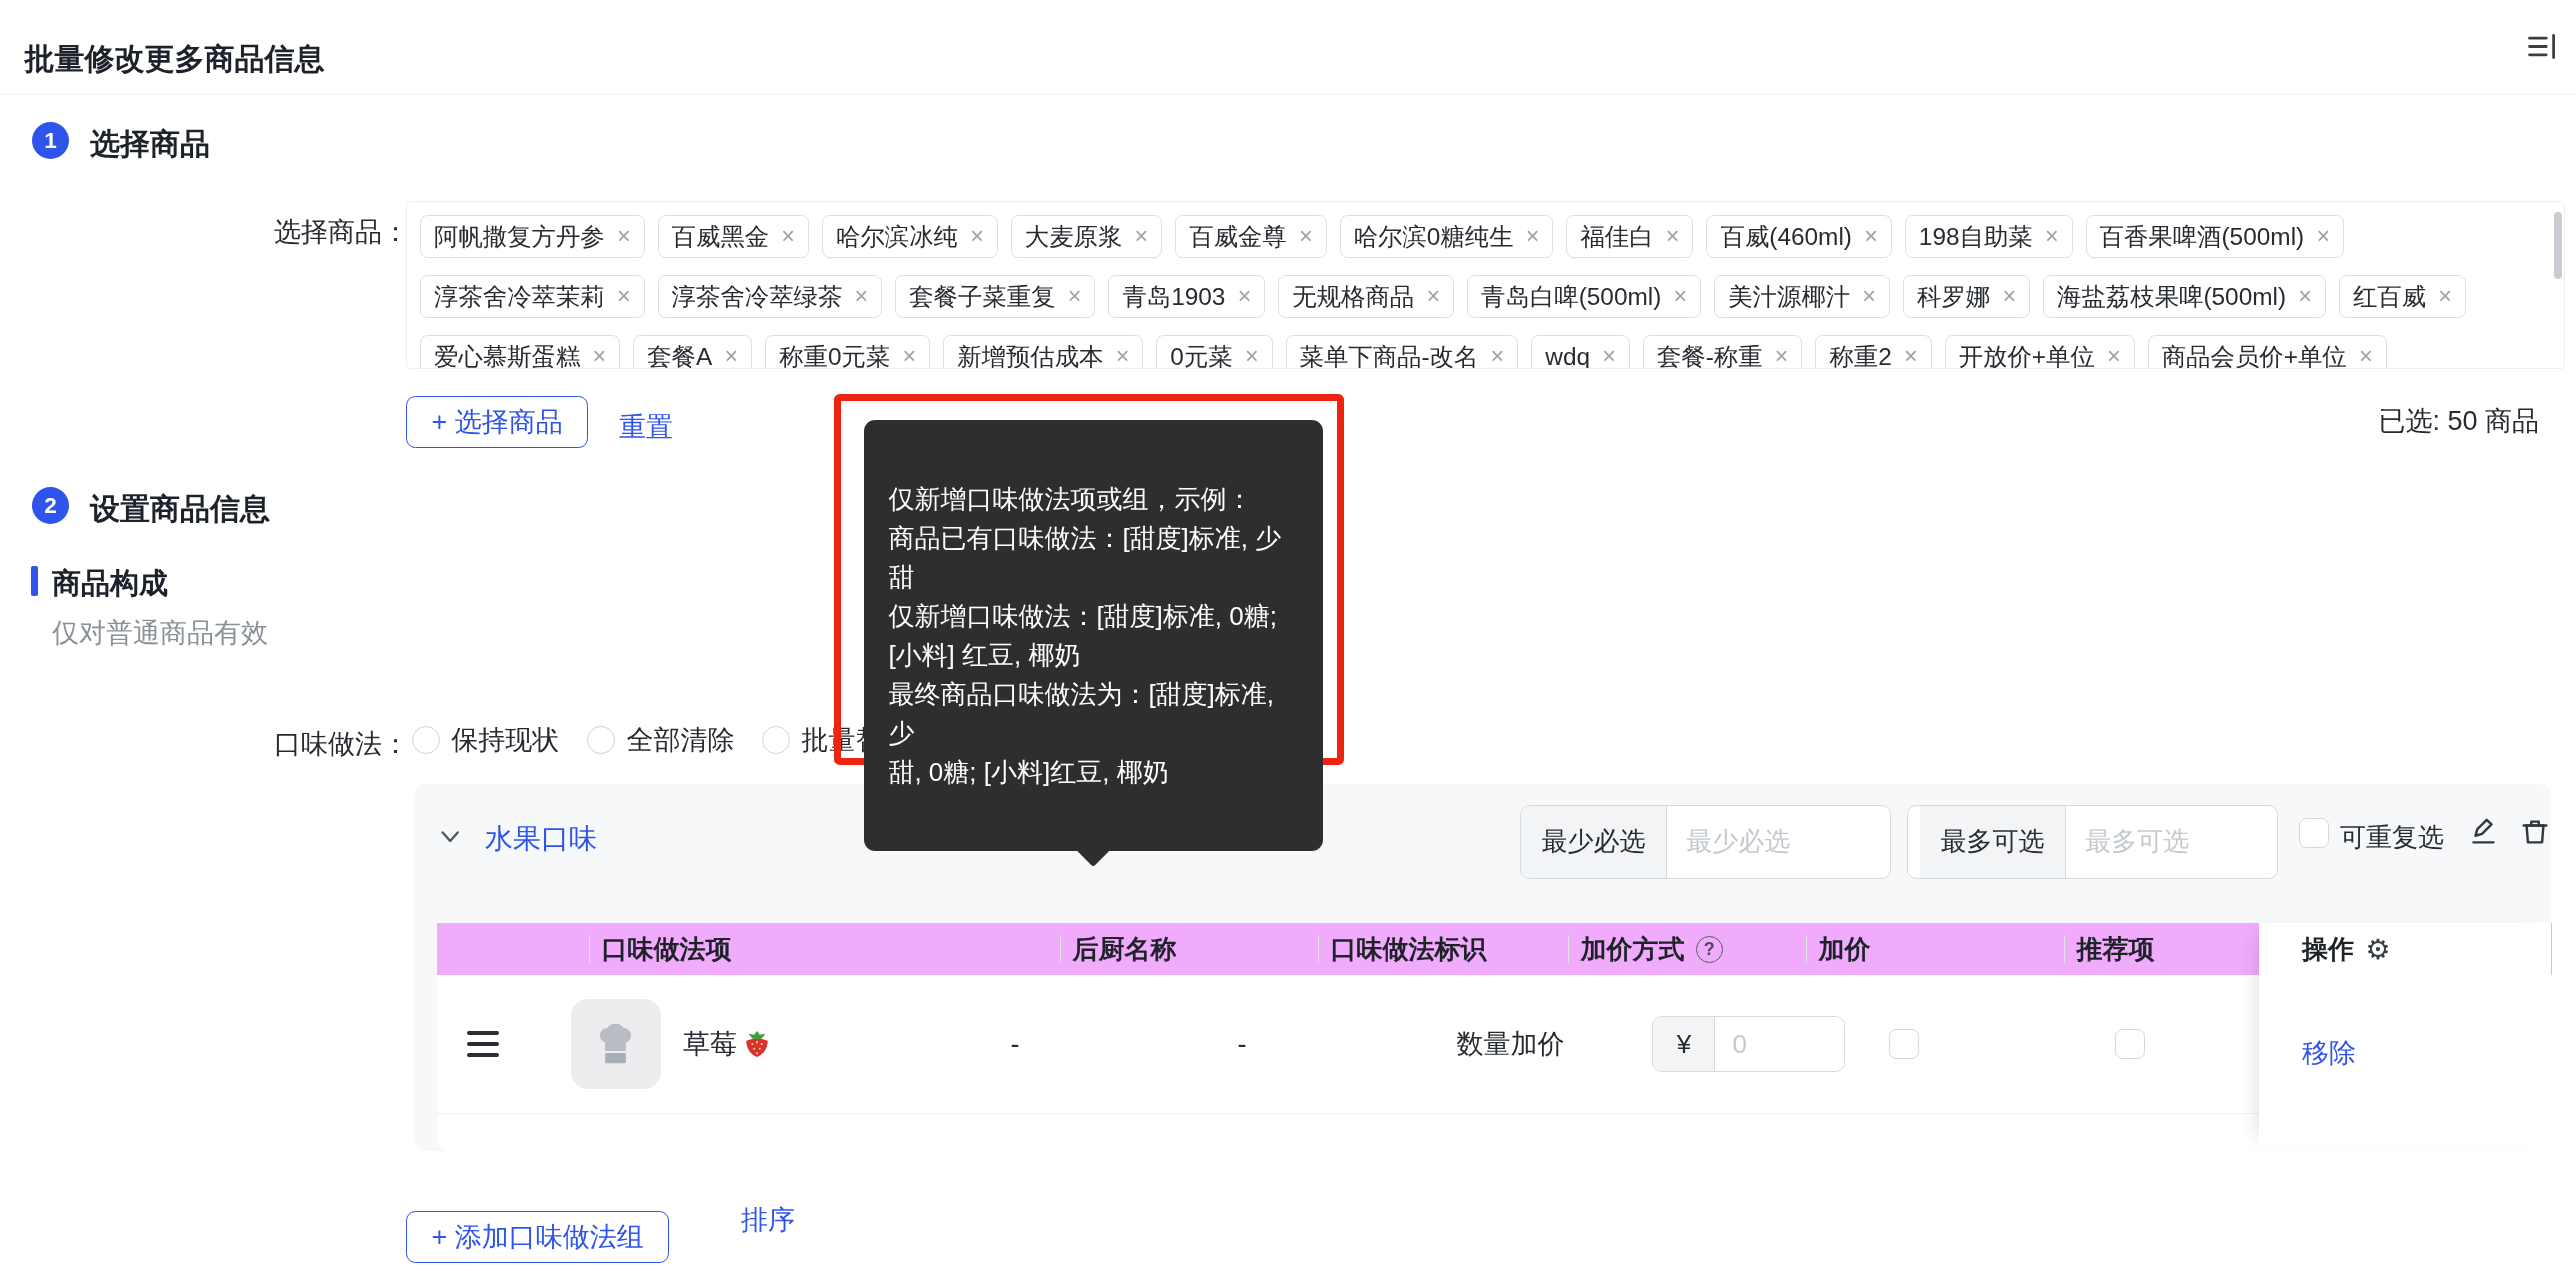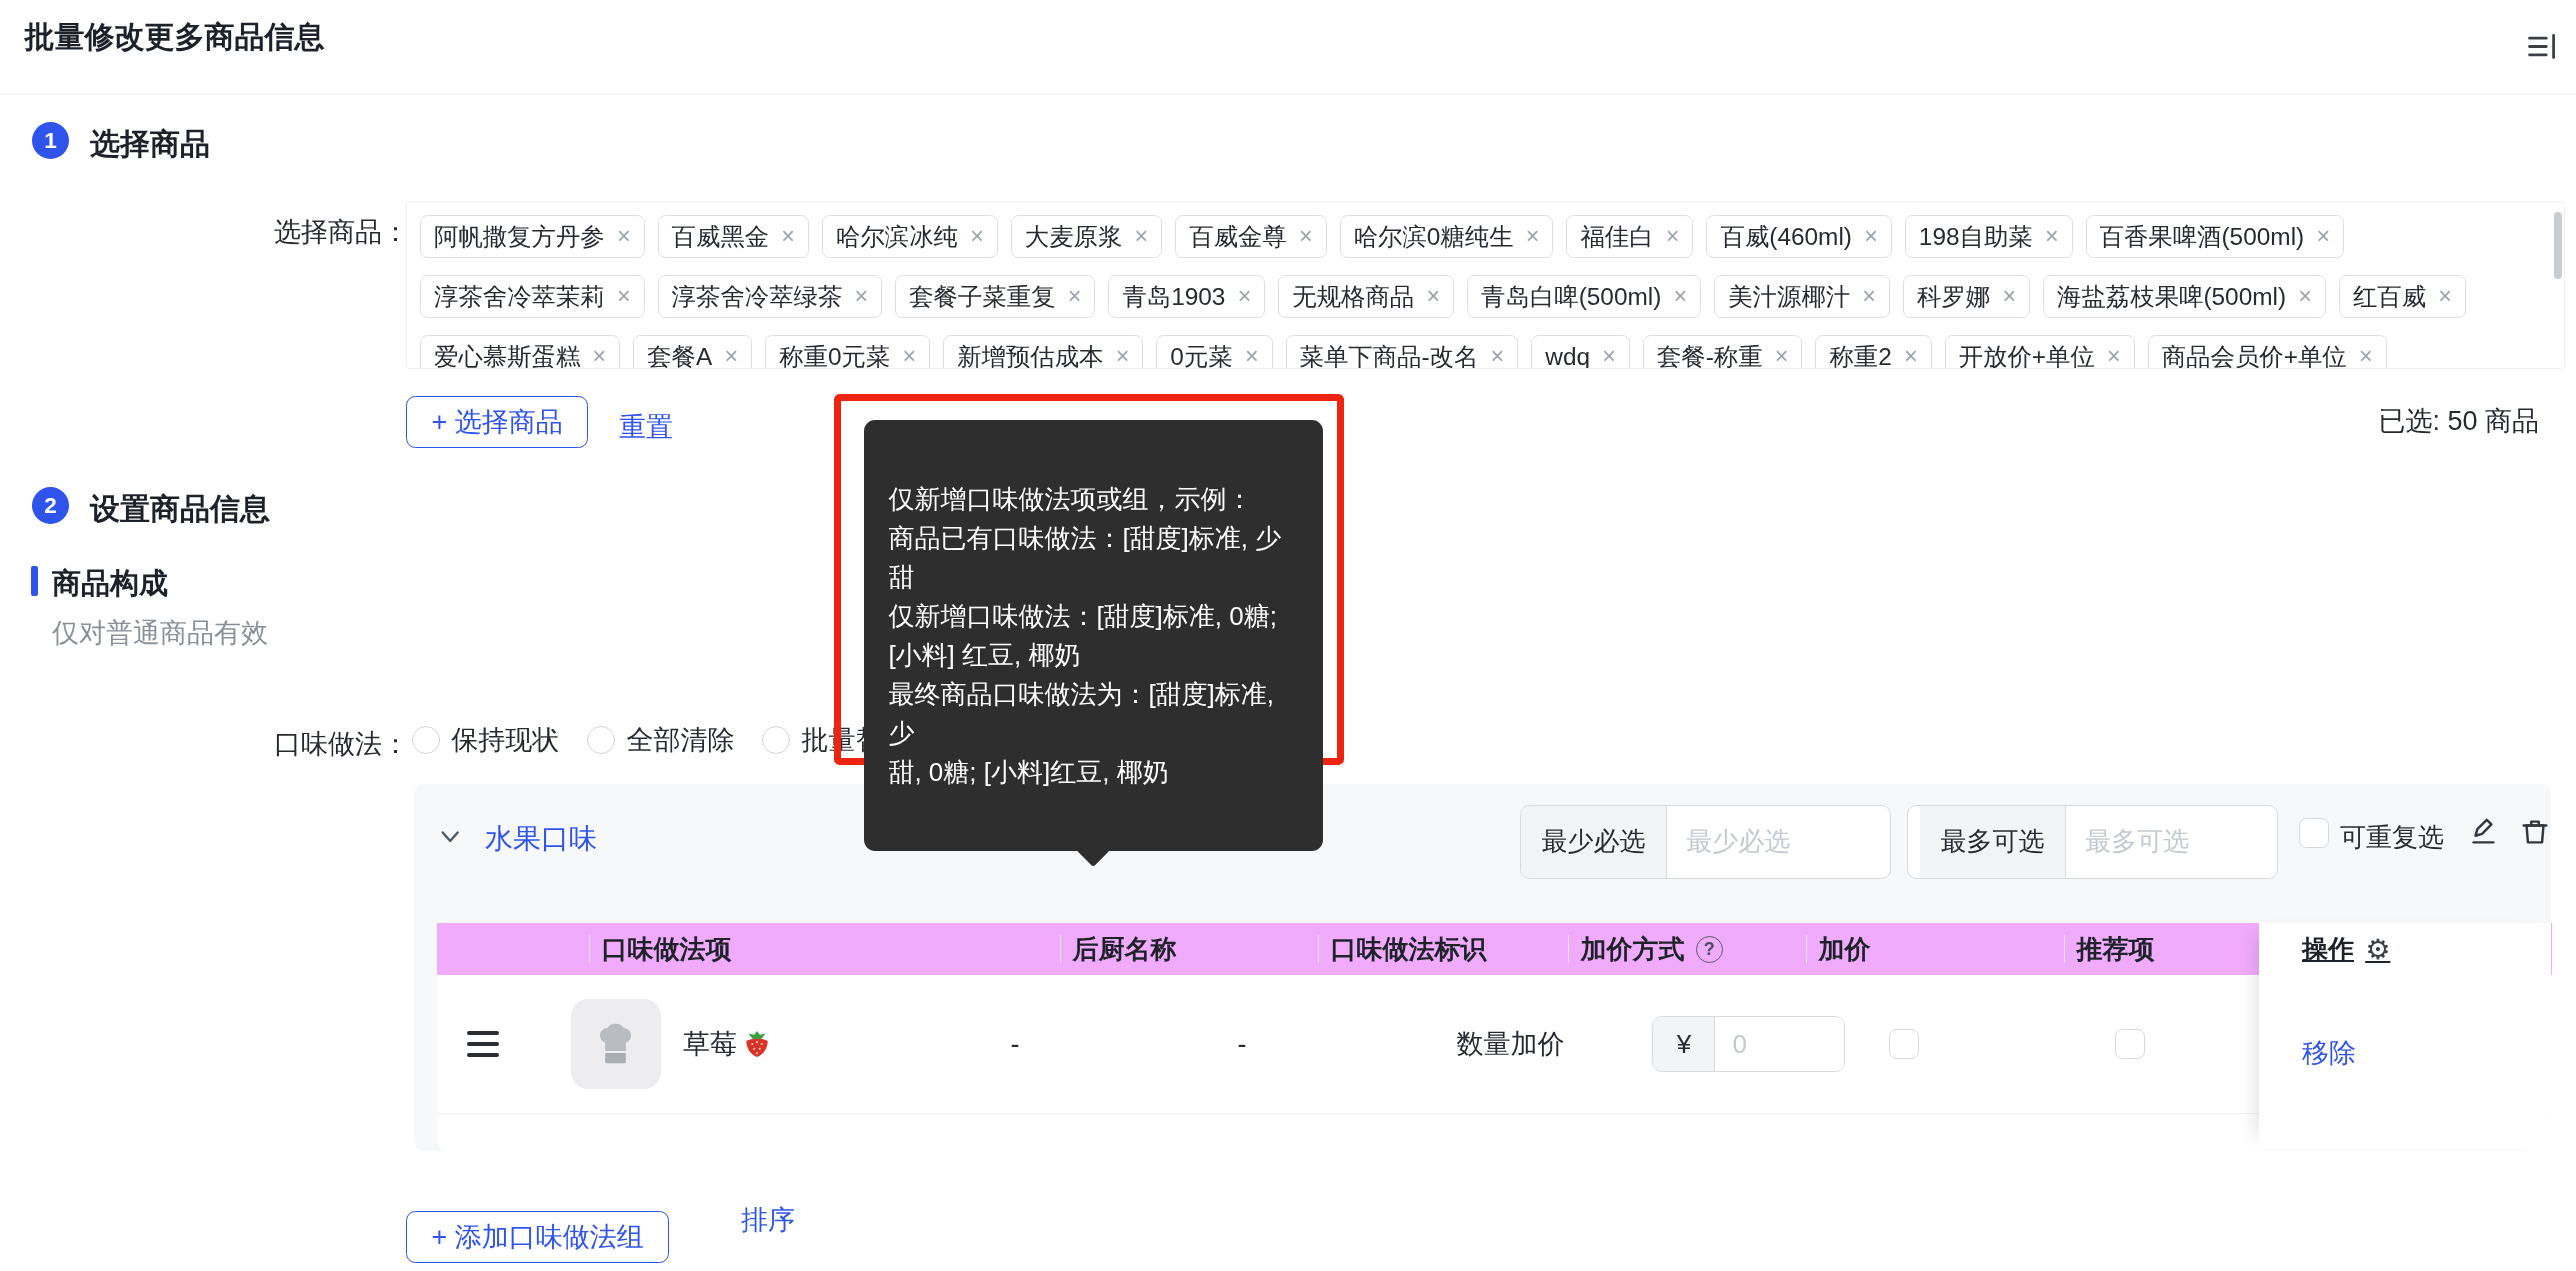--- a/index.html
+++ b/index.html
@@ -85,28 +85,28 @@
   .item-img { width:90px; height:90px; background:#ededef; border-radius:17px; display:flex;
     align-items:center; justify-content:center; flex:0 0 auto; }
   .ygroup { display:flex; height:56px; width:193px; border:0.9px solid #d7dadd; border-radius:9.4px; background:#fff; overflow:hidden; }
   .ygroup .addon { width:62px; display:flex; align-items:center; justify-content:center; background:#f3f4f6;
     border-right:0.9px solid #d7dadd; font-size:26px; color:#272b31; flex:0 0 auto; }
   .ygroup input { border:0; outline:0; width:100%; min-width:0; font-size:26px; padding:0 17px; color:#272b31; font-family:inherit; }
   .ygroup input::placeholder { color:#c4c9cf; }
   .opcol { position:absolute; left:1845px; top:139px; width:292px; height:225px; background:#fff;
     box-shadow:-13px 0 17px -11.2px rgba(31,35,41,.14); border-radius:0 0 11.2px 0; }
   .opcol .ophead { display:flex; align-items:center; gap:11.2px; height:52px; padding-left:43px;
-    font-size:26px; font-weight:700; color:#1f2329;text-decoration:underline; }
+    font-size:26px; font-weight:700; color:#1f2329; }
 </style>
 </head>
 <body>
 
 <div class="canvas">
 
-  <div class="abs page-title" style="left:24.4px; top:17px;">批量修改更多商品信息</div>
+  <div class="abs page-title" style="left:24.4px; top:39px;">批量修改更多商品信息</div>
   <svg class="abs collapse-ic" style="left:2524px; top:28px;" viewBox="0 0 40 40">
     <g stroke="#3a3f46" stroke-width="3" stroke-linecap="round">
       <line x1="6" y1="11" x2="24" y2="11"></line>
         <line x1="6" y1="20" x2="24" y2="20"></line>
         <line x1="6" y1="29" x2="24" y2="29"></line>
       <line x1="32" y1="8" x2="32" y2="32"></line>
     </g>
   </svg>
   <div class="abs hdr-divider"></div>
 

